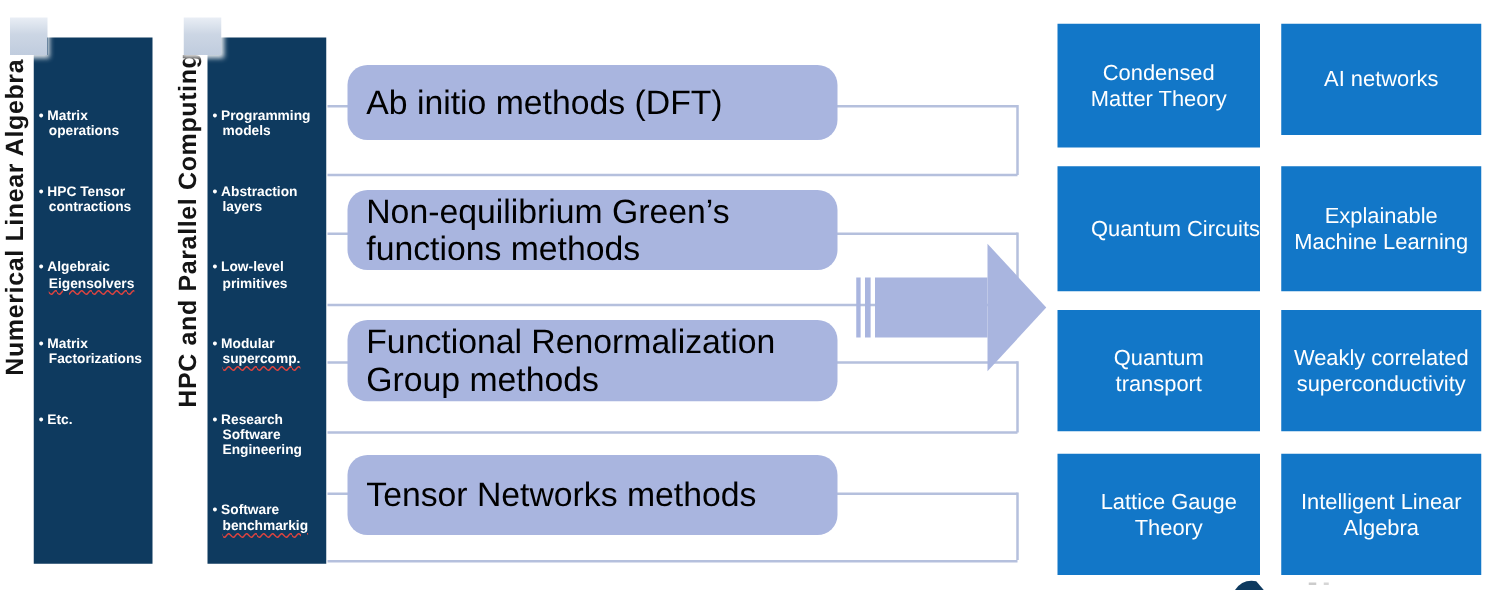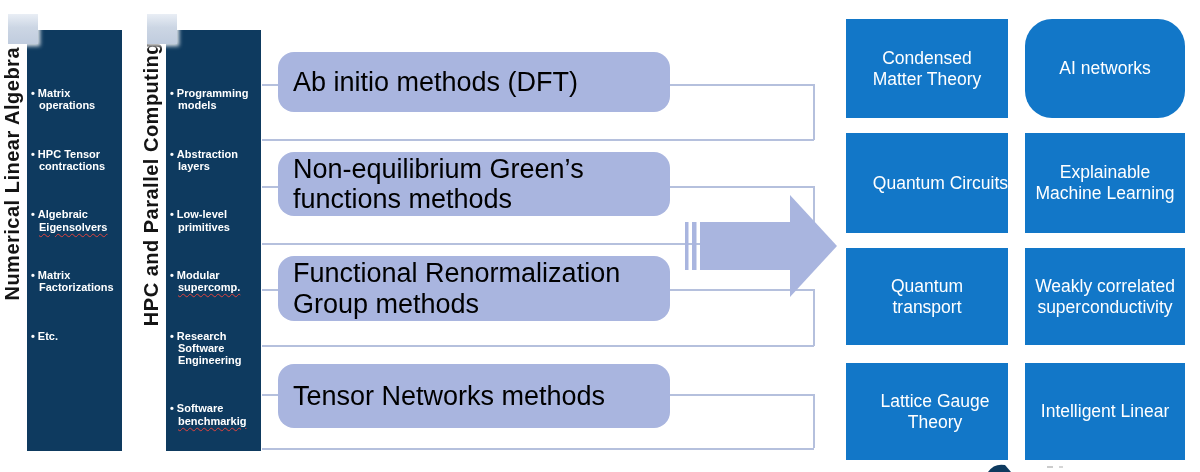--- a/index.html
+++ b/index.html
@@ -143,21 +143,21 @@
     <rect x="5" y="32" width="3.5" height="48" fill="#a9b5df"></rect>
     <rect x="12" y="32" width="4.5" height="48" fill="#a9b5df"></rect>
     <rect x="20" y="32" width="90" height="48" fill="#a9b5df"></rect>
     <polygon points="110,5 110,107 157,56" fill="#a9b5df"></polygon>
   </svg>
 
   <div class="app-box" style="left:846px; top:19px;  width:162px; height:99px;">
     <span>Condensed</span>
       <span>Matter Theory</span>
   </div>
-  <div class="app-box" style="left:1025px; top:19px; width:160px; height:99px;border-radius:27px;">
+  <div class="app-box" style="left:1025px; top:19px; width:160px; height:89px;">
     <span>AI networks</span>
       <span></span>
   </div>
   <div class="app-box" style="left:846px; top:133px; width:162px; height:100px;align-items:flex-end;">
     <span>Quantum Circuits</span>
       <span></span>
   </div>
   <div class="app-box" style="left:1025px; top:133px; width:160px; height:100px;">
     <span>Explainable</span>
       <span>Machine Learning</span>
@@ -169,20 +169,21 @@
   <div class="app-box" style="left:1025px; top:248px; width:160px; height:97px;">
     <span>Weakly correlated</span>
       <span>superconductivity</span>
   </div>
   <div class="app-box" style="left:846px; top:363px; width:162px; height:97px;padding-left:16px;">
     <span>Lattice Gauge</span>
       <span>Theory</span>
   </div>
   <div class="app-box" style="left:1025px; top:363px; width:160px; height:97px;">
     <span>Intelligent Linear</span>
+      <span>Algebra</span>
   </div>
 
   <svg class="logo-svg" style="left:975px; top:460px;" width="110" height="12" viewBox="0 0 110 12">
     <path d="M 13 12 Q 19 3 30 5 L 36 12 Z" fill="#0e3a5f"></path>
     <rect x="72" y="6" width="6" height="2" fill="#cccccc"></rect>
     <rect x="84" y="6" width="4" height="2" fill="#d6d6d6"></rect>
   </svg>
 
 </div>
 

